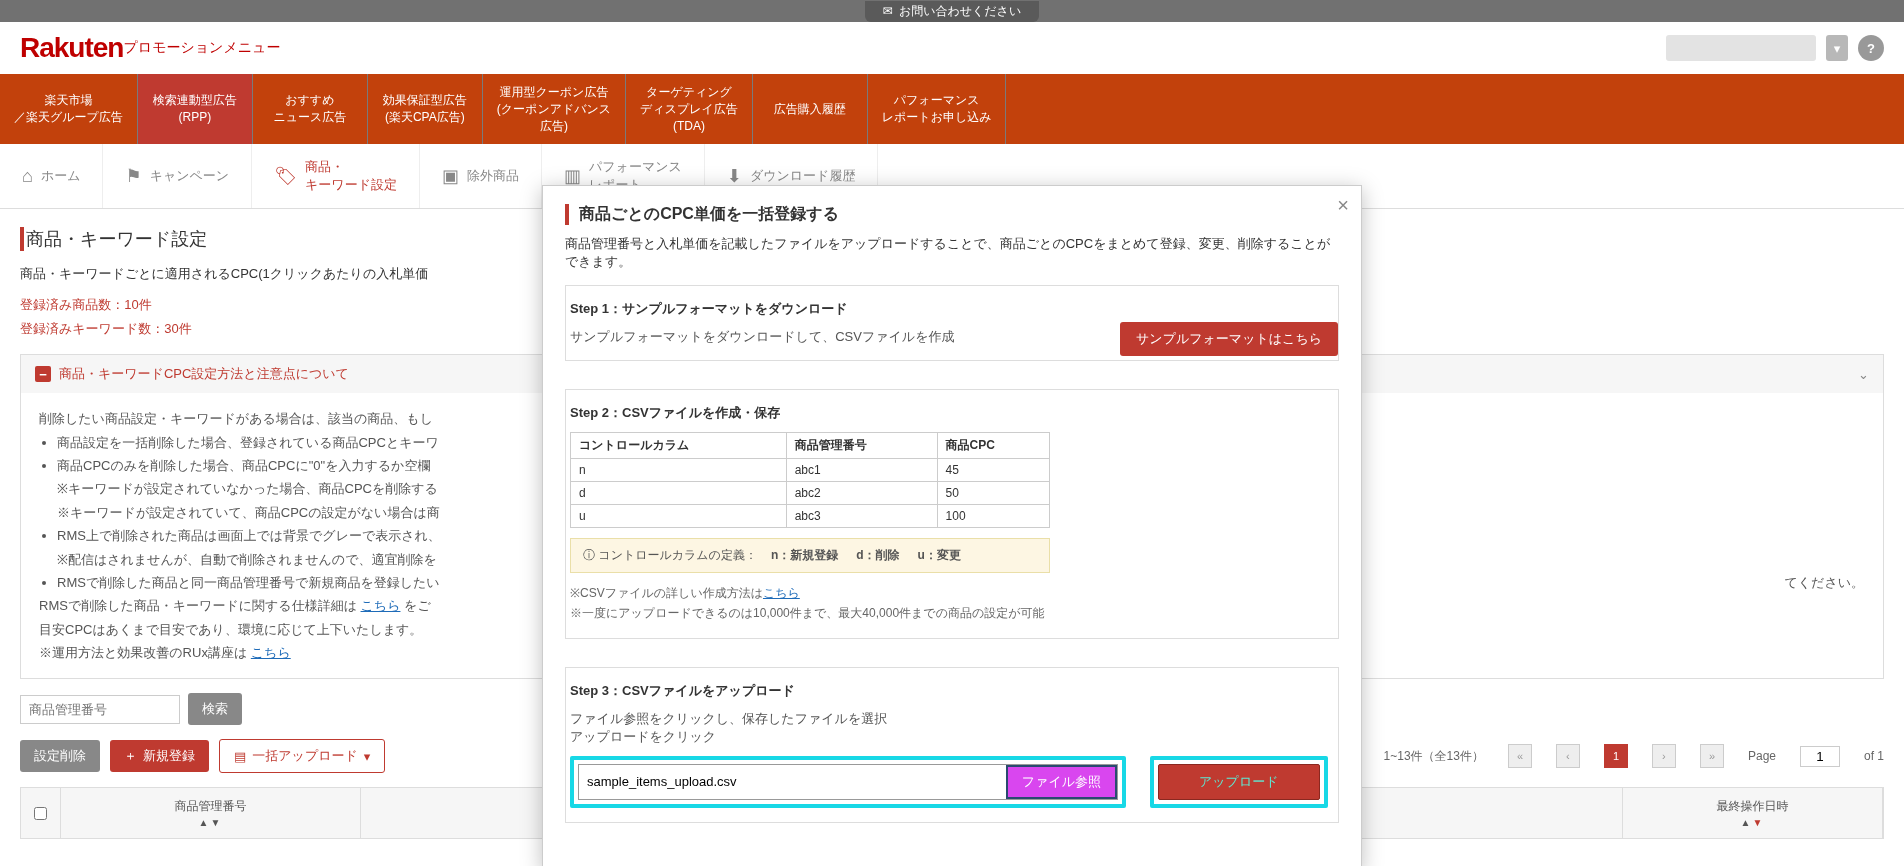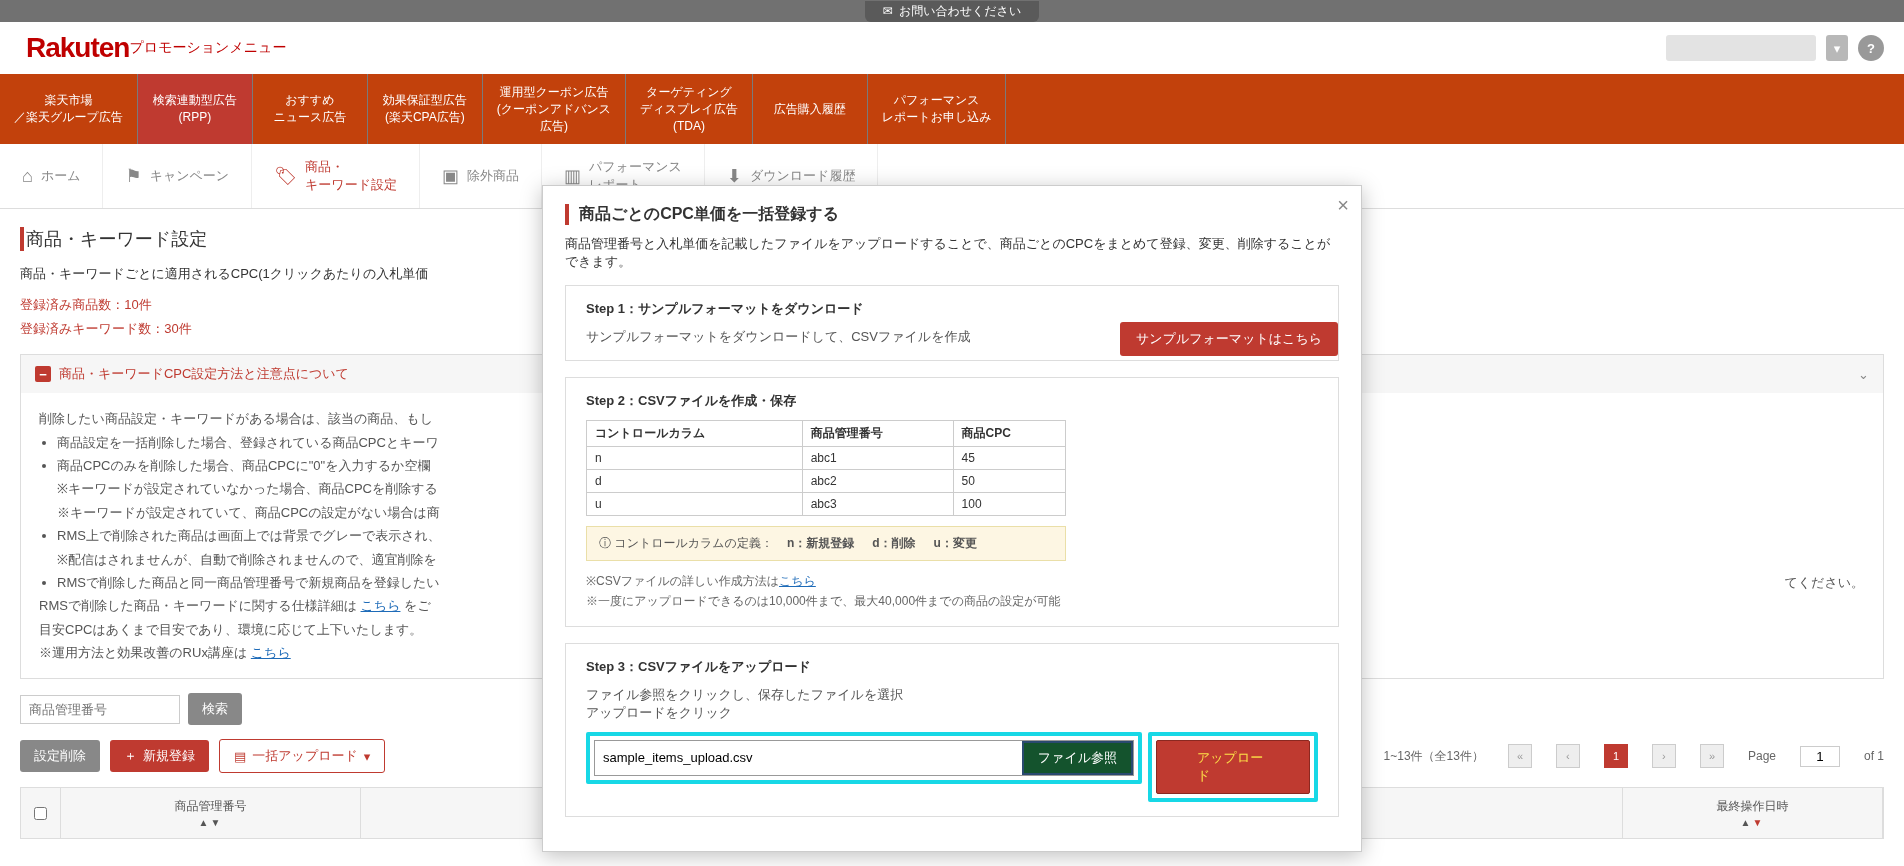--- a/index.html
+++ b/index.html
@@ -1,19 +1,19 @@
 <!DOCTYPE html>
 <html><head>
 <meta charset="utf-8">
 <style>
 *{box-sizing:border-box;margin:0;padding:0;font-family:"Meiryo","Hiragino Sans",sans-serif}
 body{background:#fff;color:#333;font-size:13px}
 .top-bar{background:#717171;height:22px;display:flex;justify-content:center;align-items:center}
 .contact-btn{background:#5a5a5a;color:#fff;padding:2px 18px;font-size:12px;border-radius:0 0 6px 6px;display:flex;align-items:center;gap:6px}
-.header{display:flex;align-items:center;padding:10px 26px;position:relative}
+.header{display:flex;align-items:center;padding:10px 20px;position:relative}
 .logo{color:#bf0000;font-size:28px;font-weight:bold;letter-spacing:-1px}
 .logo-sub{color:#bf0000;font-size:14px;margin-left:0}
 .header-right{position:absolute;right:20px;display:flex;align-items:center;gap:10px}
 .account-box{background:#e3e3e3;width:150px;height:26px;border-radius:3px}
 .account-dd{background:#b8b8b8;width:22px;height:26px;border-radius:3px;display:flex;align-items:center;justify-content:center;color:#fff}
 .help-icon{width:26px;height:26px;border-radius:50%;background:#999;color:#fff;display:flex;align-items:center;justify-content:center;font-weight:bold}
 .main-nav{display:flex;background:#c2410c}
 .main-nav .tab{flex:0 0 auto;min-width:115px;padding:10px 14px;color:#fff;font-size:12px;text-align:center;border-right:1px solid #7a7a7a;display:flex;flex-direction:column;justify-content:center;line-height:1.4}
 .main-nav .tab.active{background:#bf3a30}
 .sub-nav{display:flex;border-bottom:1px solid #ddd}
@@ -44,36 +44,36 @@
 .grid-head{margin-top:14px;display:flex;border:1px solid #ddd;background:#f6f6f6;font-size:12px;color:#555}
 .grid-head .cell{padding:10px;border-right:1px solid #ddd;display:flex;flex-direction:column;align-items:center;justify-content:center;gap:2px}
 .sort{font-size:10px;letter-spacing:2px}
 .sort .red{color:#bf3a30}
 
 .modal-overlay{position:fixed;inset:0;display:flex;justify-content:center;align-items:flex-start;padding-top:185px;pointer-events:none}
 .modal{background:#fff;width:820px;border:1px solid #ccc;box-shadow:0 4px 20px rgba(0,0,0,.25);pointer-events:auto;padding:18px 22px;position:relative}
 .modal-close{position:absolute;top:8px;right:12px;font-size:20px;color:#888;cursor:pointer}
 .modal-title{border-left:4px solid #bf3a30;padding-left:10px;font-size:16px;margin-bottom:10px}
 .modal-desc{font-size:13px;margin-bottom:14px}
-.step-box{border:1px solid #ddd;padding:14px 20px;margin-bottom:16px;position:relative}
+.step-box{border:1px solid #ddd;padding:14px 4px;margin-bottom:28px;position:relative}
 .step-title{font-weight:bold;font-size:13px;margin-bottom:10px}
 .step-text{font-size:13px;color:#555}
 .sample-btn{position:absolute;right:0;top:36px;background:#bf3a30;color:#fff;padding:8px 16px;border-radius:3px;font-size:13px}
 .csv-table{border-collapse:collapse;width:480px;margin-top:4px;font-size:12px}
 .csv-table th,.csv-table td{border:1px solid #ccc;padding:4px 8px;text-align:left}
 .legend{background:#fdf6e3;border:1px solid #eadfa8;padding:8px 12px;font-size:12px;margin-top:10px;color:#555;width:480px}
 .legend b{margin:0 4px}
 .step-note{font-size:12px;color:#666;margin-top:10px;line-height:1.7}
 .step-note a{color:#1e6bb8}
-.upload-row{display:flex;gap:6px;align-items:flex-start;margin-top:10px}
+.upload-row{display:flex;gap:24px;align-items:flex-start;margin-top:10px}
 .hl-box{border:4px solid #17d8e6;padding:4px;border-radius:2px}
 .file-input{display:flex;align-items:center;border:1px solid #999;width:540px}
 .file-input input{border:none;flex:1;padding:6px 8px;font-size:13px}
-.file-browse{background:#14532d;color:#fff;padding:6px 14px;border:2px solid #2a4a70;font-size:13px}
-.upload-btn{background:#bf3a30;color:#fde047;padding:8px 40px;border:1px solid #8a2820;font-size:13px;border-radius:2px}
+.file-browse{background:#d946ef;color:#fff;padding:6px 14px;border:2px solid #2a4a70;font-size:13px}
+.upload-btn{background:#bf3a30;color:#5eead4;padding:8px 40px;border:1px solid #8a2820;font-size:13px;border-radius:2px}
 </style>
 </head>
 <body>
 
 <div class="top-bar">
   <div class="contact-btn">
     <span>✉</span>
     <span>お問い合わせください</span>
   </div>
 </div>

